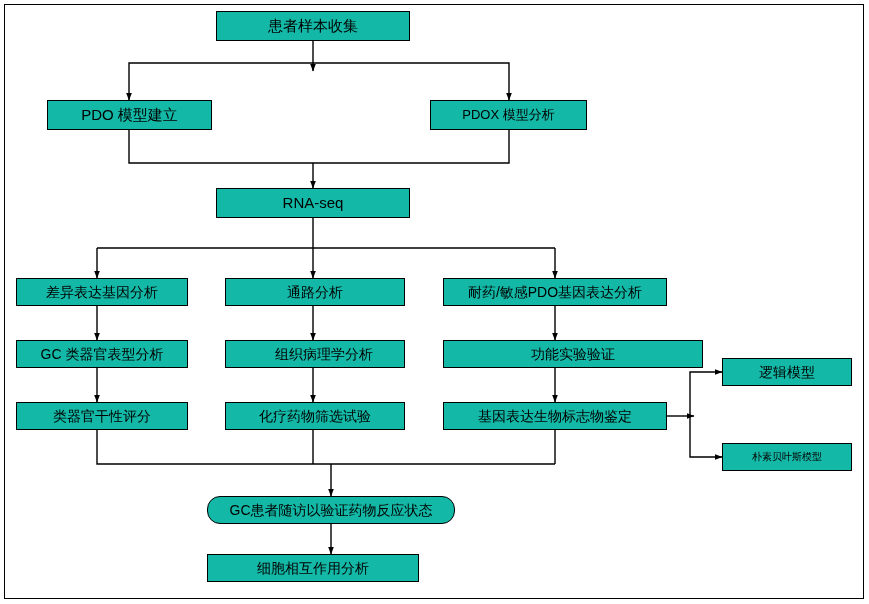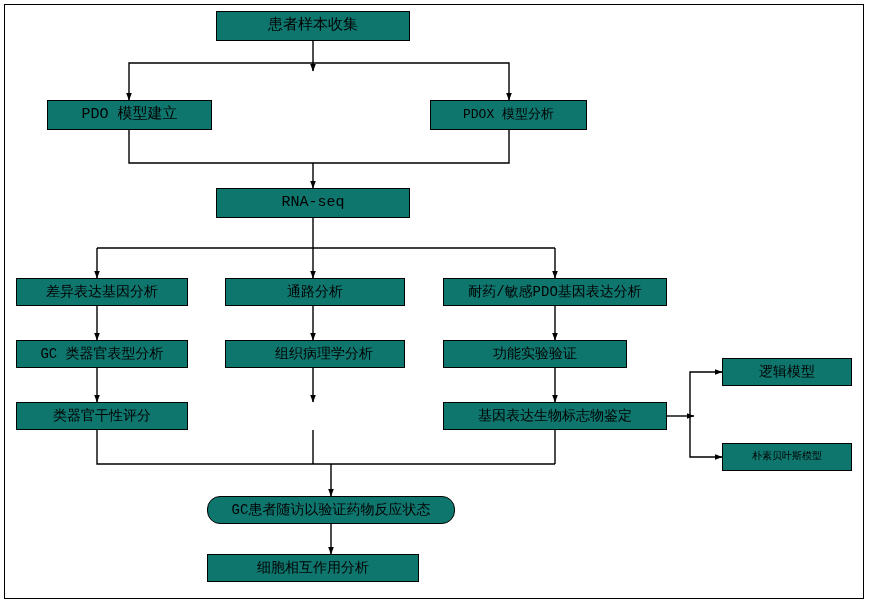--- a/index.html
+++ b/index.html
@@ -22,31 +22,30 @@
     left: 4px;
     top: 4px;
     width: 860px;
     height: 595px;
     border: 1px solid #000000;
     box-sizing: border-box;
   }
   .node {
     position: absolute;
     border: 1px solid #000000;
-    background: #0f766e;
+    background: #14b8a6;
     box-sizing: border-box;
     display: flex;
     align-items: center;
     justify-content: center;
     color: #000000;
     text-align: center;
     line-height: 1.15;
     white-space: nowrap;
     z-index: 3;
-    font-family: Liberation Mono, monospace;
   }
   svg.edges {
     position: absolute;
     left: 0;
     top: 0;
     width: 869px;
     height: 604px;
     z-index: 1;
   }
 </style>
@@ -111,24 +110,25 @@
   <div class="node" style="left:16px;top:278px;width:172px;height:28px;font-size:14px;">差异表达基因分析</div>
 
   <div class="node" style="left:225px;top:278px;width:180px;height:28px;font-size:14px;">通路分析</div>
 
   <div class="node" style="left:443px;top:278px;width:224px;height:28px;font-size:14px;">耐药/敏感PDO基因表达分析</div>
 
   <div class="node" style="left:16px;top:340px;width:172px;height:28px;font-size:14px;">GC 类器官表型分析</div>
 
   <div class="node" style="left:225px;top:340px;width:180px;height:28px;font-size:14px;padding-left:18px;">组织病理学分析</div>
 
-  <div class="node" style="left:443px;top:340px;width:184px;height:28px;font-size:14px;">功能实验验证</div>
+  <div class="node" style="left:443px;top:340px;width:260px;height:28px;font-size:14px;">功能实验验证</div>
 
   <div class="node" style="left:16px;top:402px;width:172px;height:28px;font-size:14px;">类器官干性评分</div>
 
+  <div class="node" style="left:225px;top:402px;width:180px;height:28px;font-size:14px;">化疗药物筛选试验</div>
 
   <div class="node" style="left:443px;top:402px;width:224px;height:28px;font-size:14px;">基因表达生物标志物鉴定</div>
 
   <div class="node" style="left:722px;top:358px;width:130px;height:28px;font-size:14px;">逻辑模型</div>
 
   <div class="node" style="left:722px;top:443px;width:130px;height:28px;font-size:10px;">朴素贝叶斯模型</div>
 
   <div class="node" style="left:207px;top:496px;width:248px;height:28px;font-size:14px;border-radius:13px;">GC患者随访以验证药物反应状态</div>
 
   <div class="node" style="left:207px;top:554px;width:212px;height:28px;font-size:14px;">细胞相互作用分析</div>

